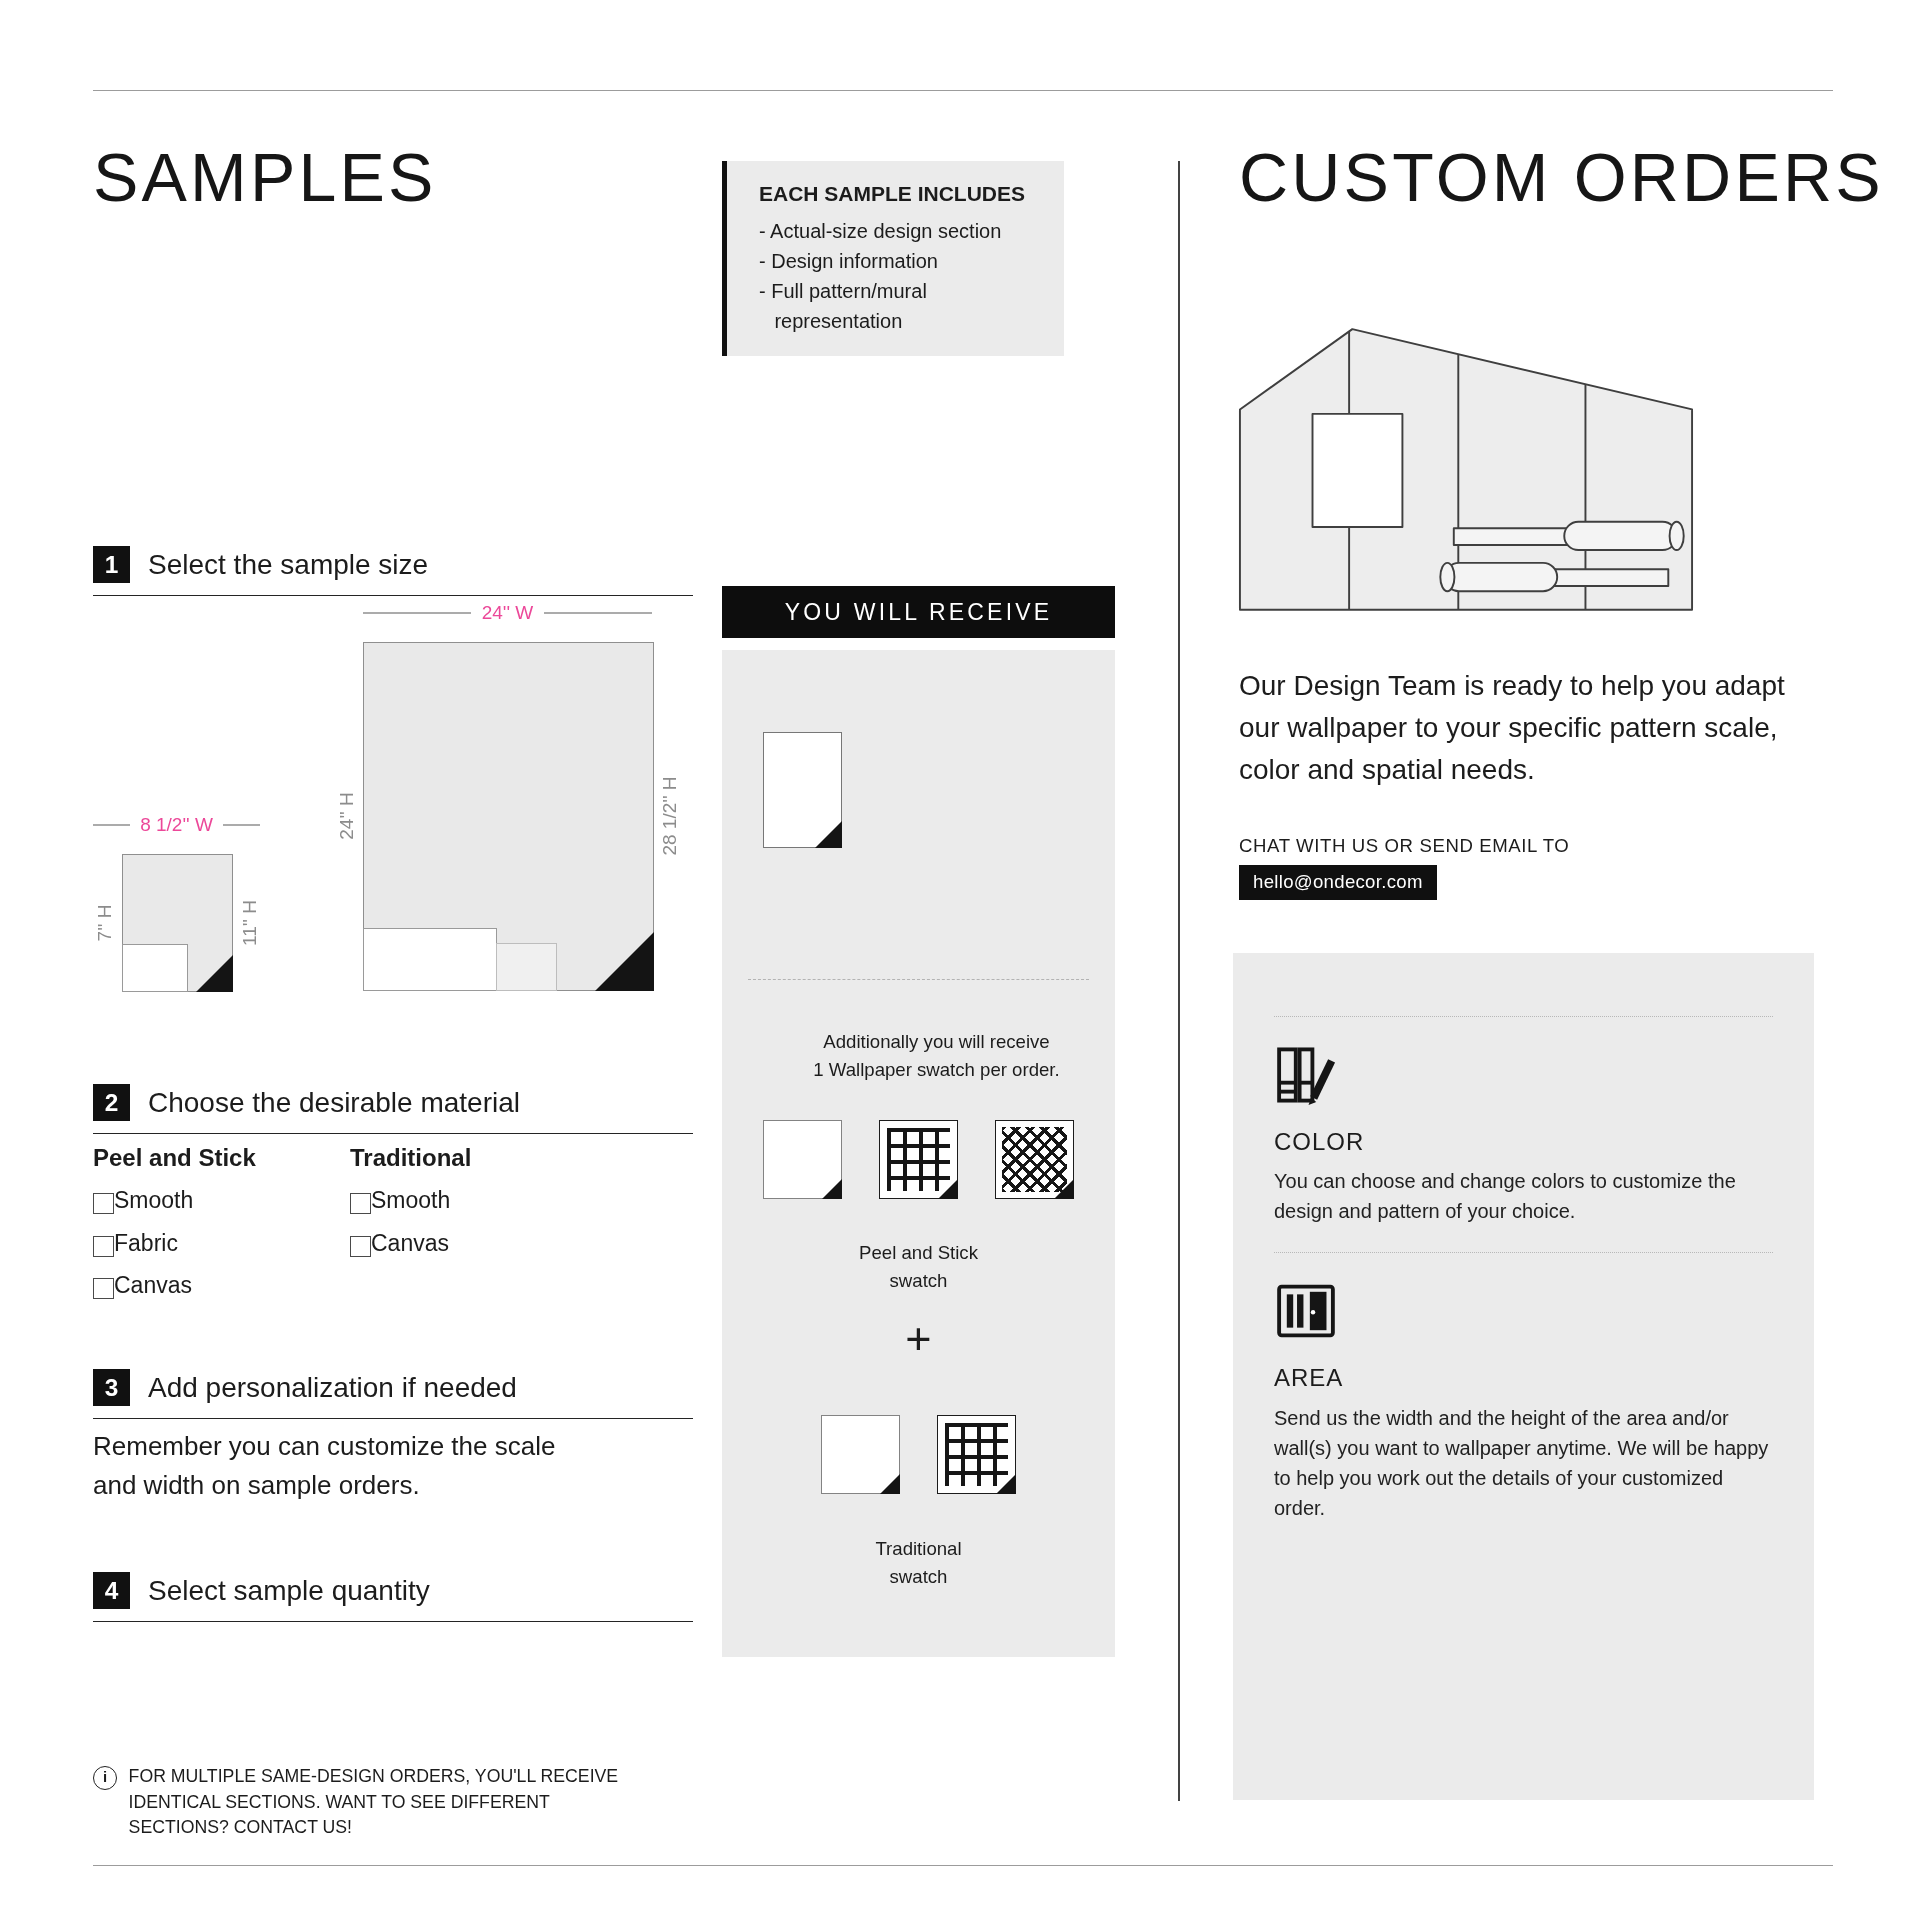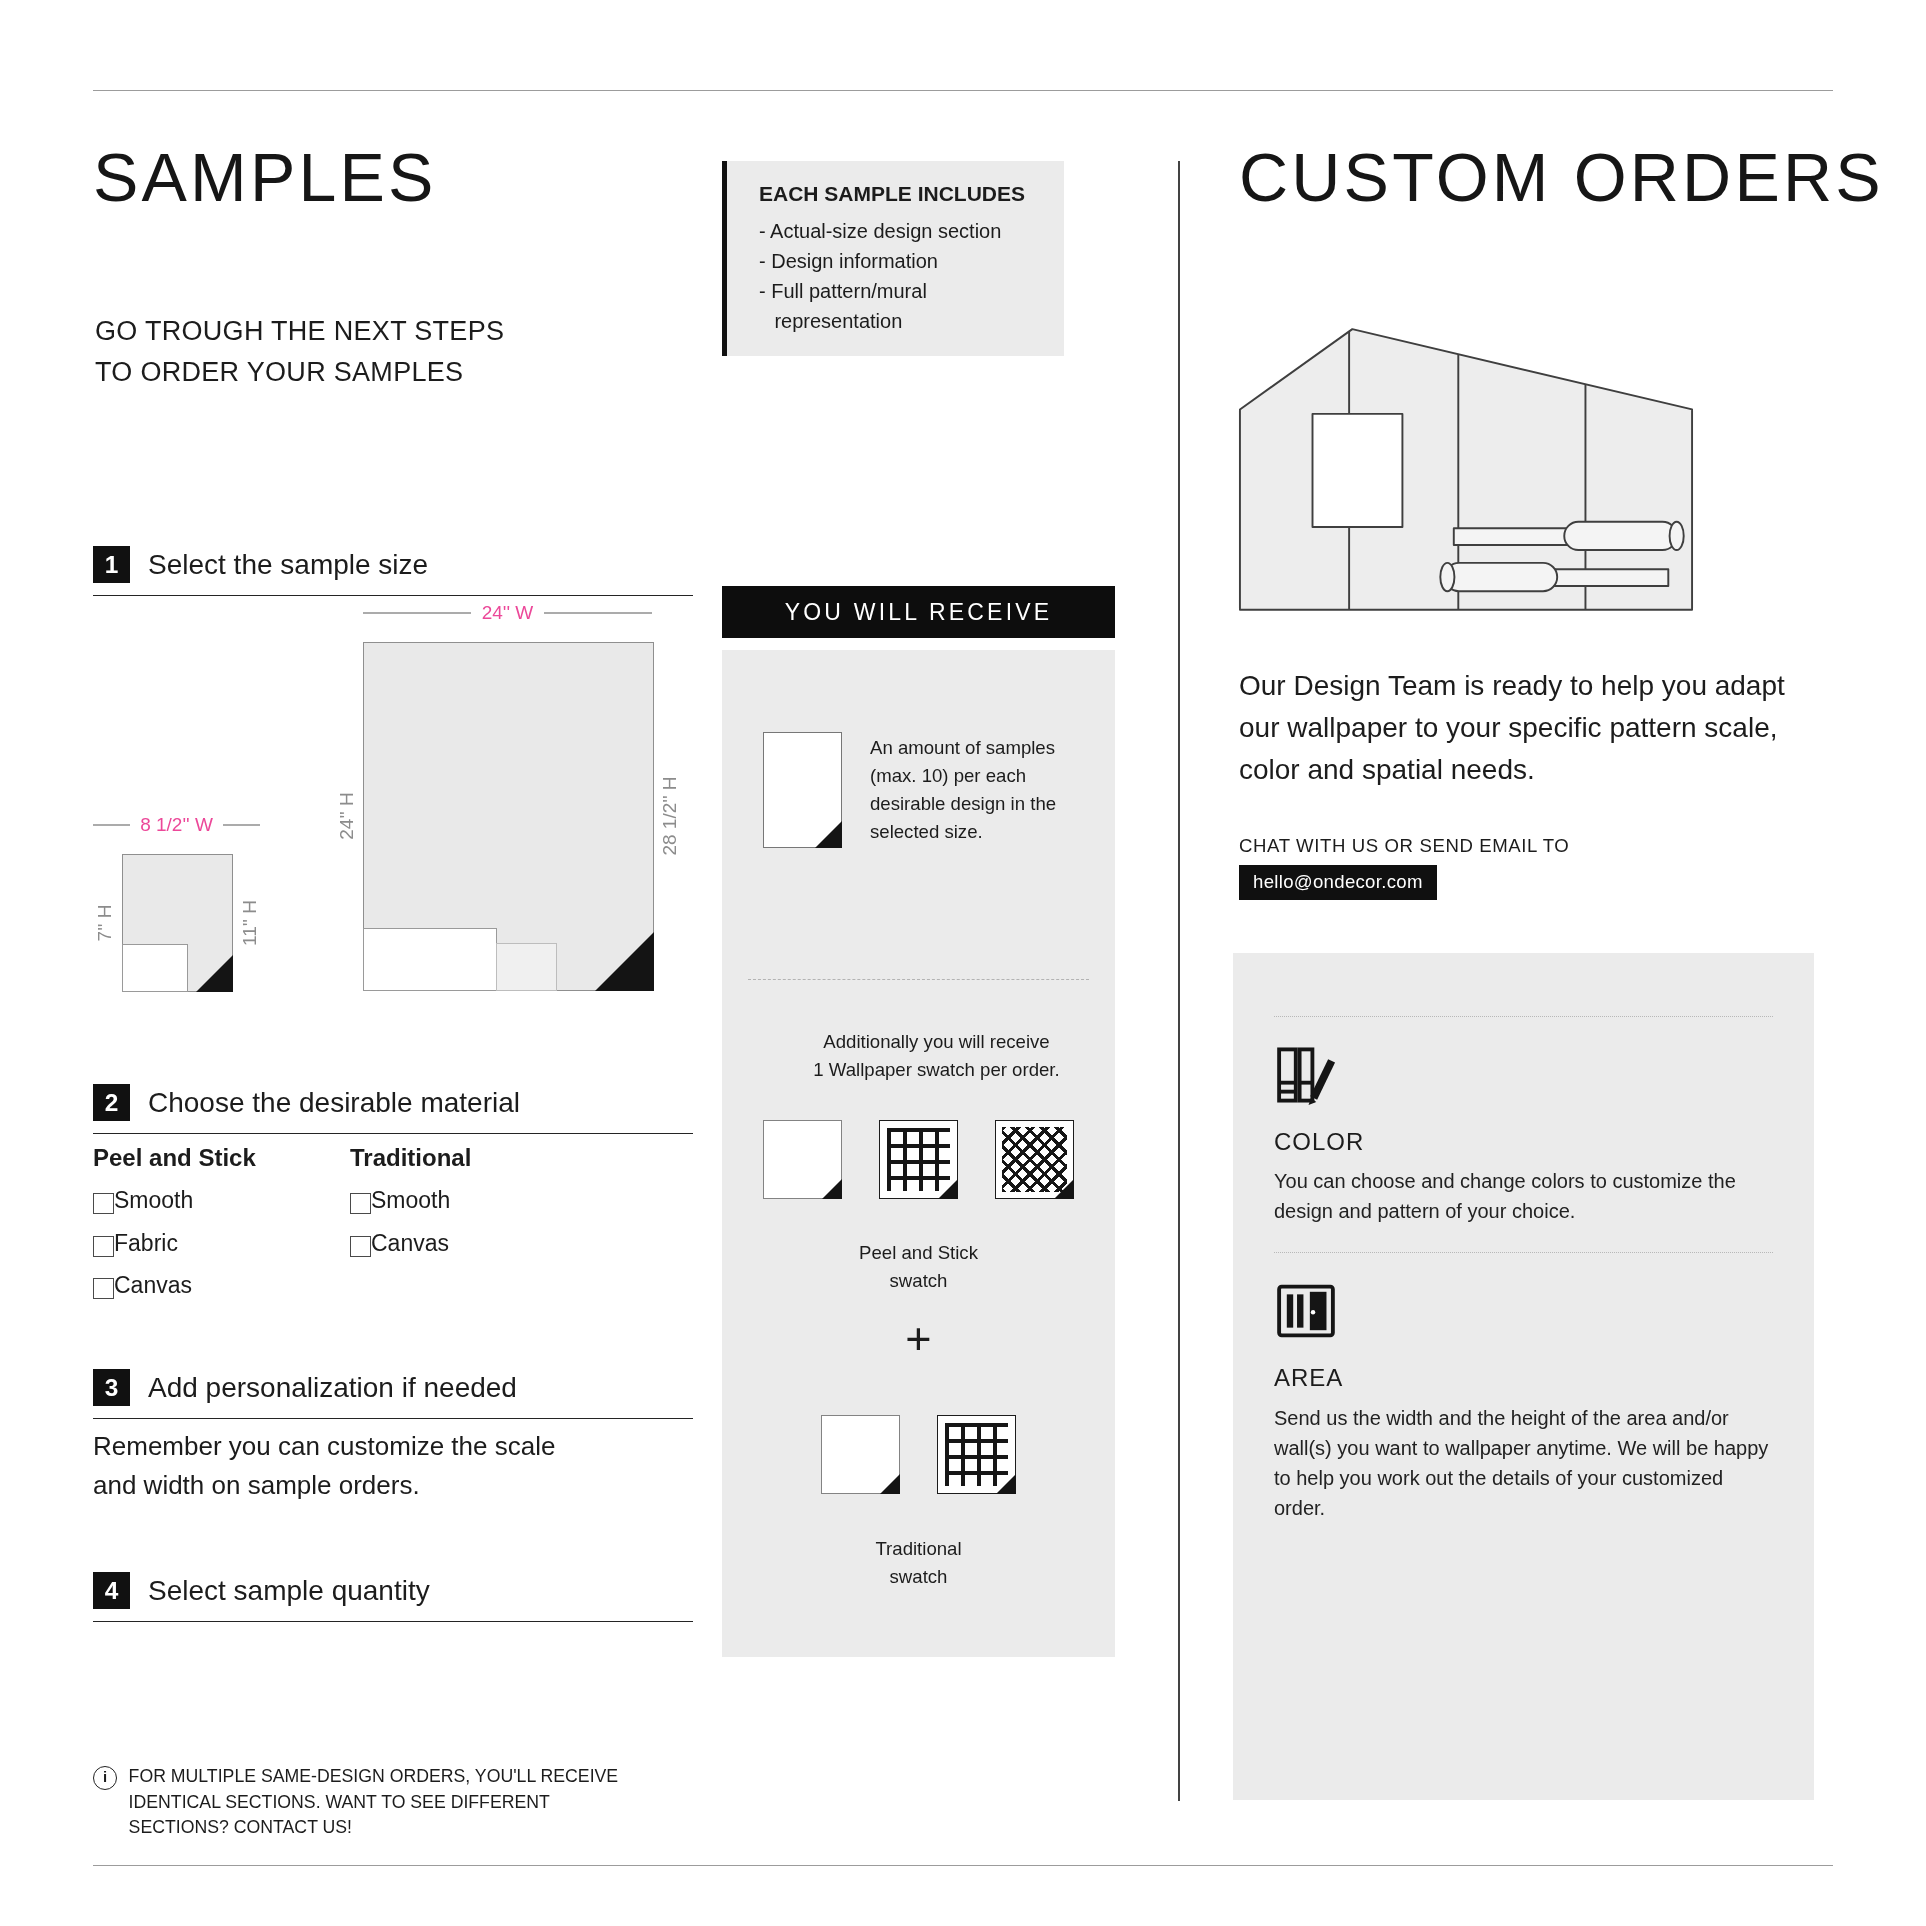--- a/index.html
+++ b/index.html
@@ -82,22 +82,20 @@
 </head>
 <body>
 
 <div class="canvas">
 
   <div class="rule" style="left:93px;top:90px;width:1740px;"></div>
   <div class="rule" style="left:93px;top:1865px;width:1740px;"></div>
 
   <div class="abs big-title" style="left:93px;top:138px;">SAMPLES</div>
 
-  <div class="abs subtitle prelines" style="left:95px;top:311px;width:514px;">GO TROUGH THE NEXT STEPS
-TO ORDER YOUR SAMPLES</div>
 
   <div class="abs step-heading" style="left:93px;top:546px;width:600px;">
     <div class="step-num">1</div>
     <div class="step-title">Select the sample size</div>
   </div>
 
   <div class="diagram" style="left:93px;top:607px;width:600px;height:401px;">
 
     <div class="dim" style="left:270px;top:-5.1px;width:289px;">
         <span>24'' W</span>
@@ -173,21 +171,20 @@
     <div class="inc-item">- Actual-size design section</div>
     <div class="inc-item">- Design information</div>
     <div class="inc-item">- Full pattern/mural representation</div>
   </div>
 
   <div class="abs receive-header" style="left:722px;top:586px;width:393px;height:52px;">YOU WILL RECEIVE</div>
 
   <div class="abs receive-body" style="left:722px;top:650px;width:393px;height:1007px;">
     <div class="abs" style="left:41px;top:82px;right:22px;display:flex;gap:28px;align-items:center;">
       <div class="page-icon fold" style="--fold:27px;"></div>
-      <div class="mid-text" style="width:193px;">An amount of samples (max. 10) per each desirable design in the selected size.</div>
     </div>
 
     <div class="abs dashed-sep" style="left:26px;right:26px;top:329px;"></div>
 
     <div class="abs mid-text center-text prelines" style="left:0;right:0;top:378px;margin-left:36px;">Additionally you will receive
 1 Wallpaper swatch per order.</div>
 
     <div class="abs swatch-row" style="left:0;right:0;top:470px;">
       <div class="swatch blank fold" style="--fold:20.5px;"></div>
       <div class="swatch fold" style="--fold:20.5px;">

